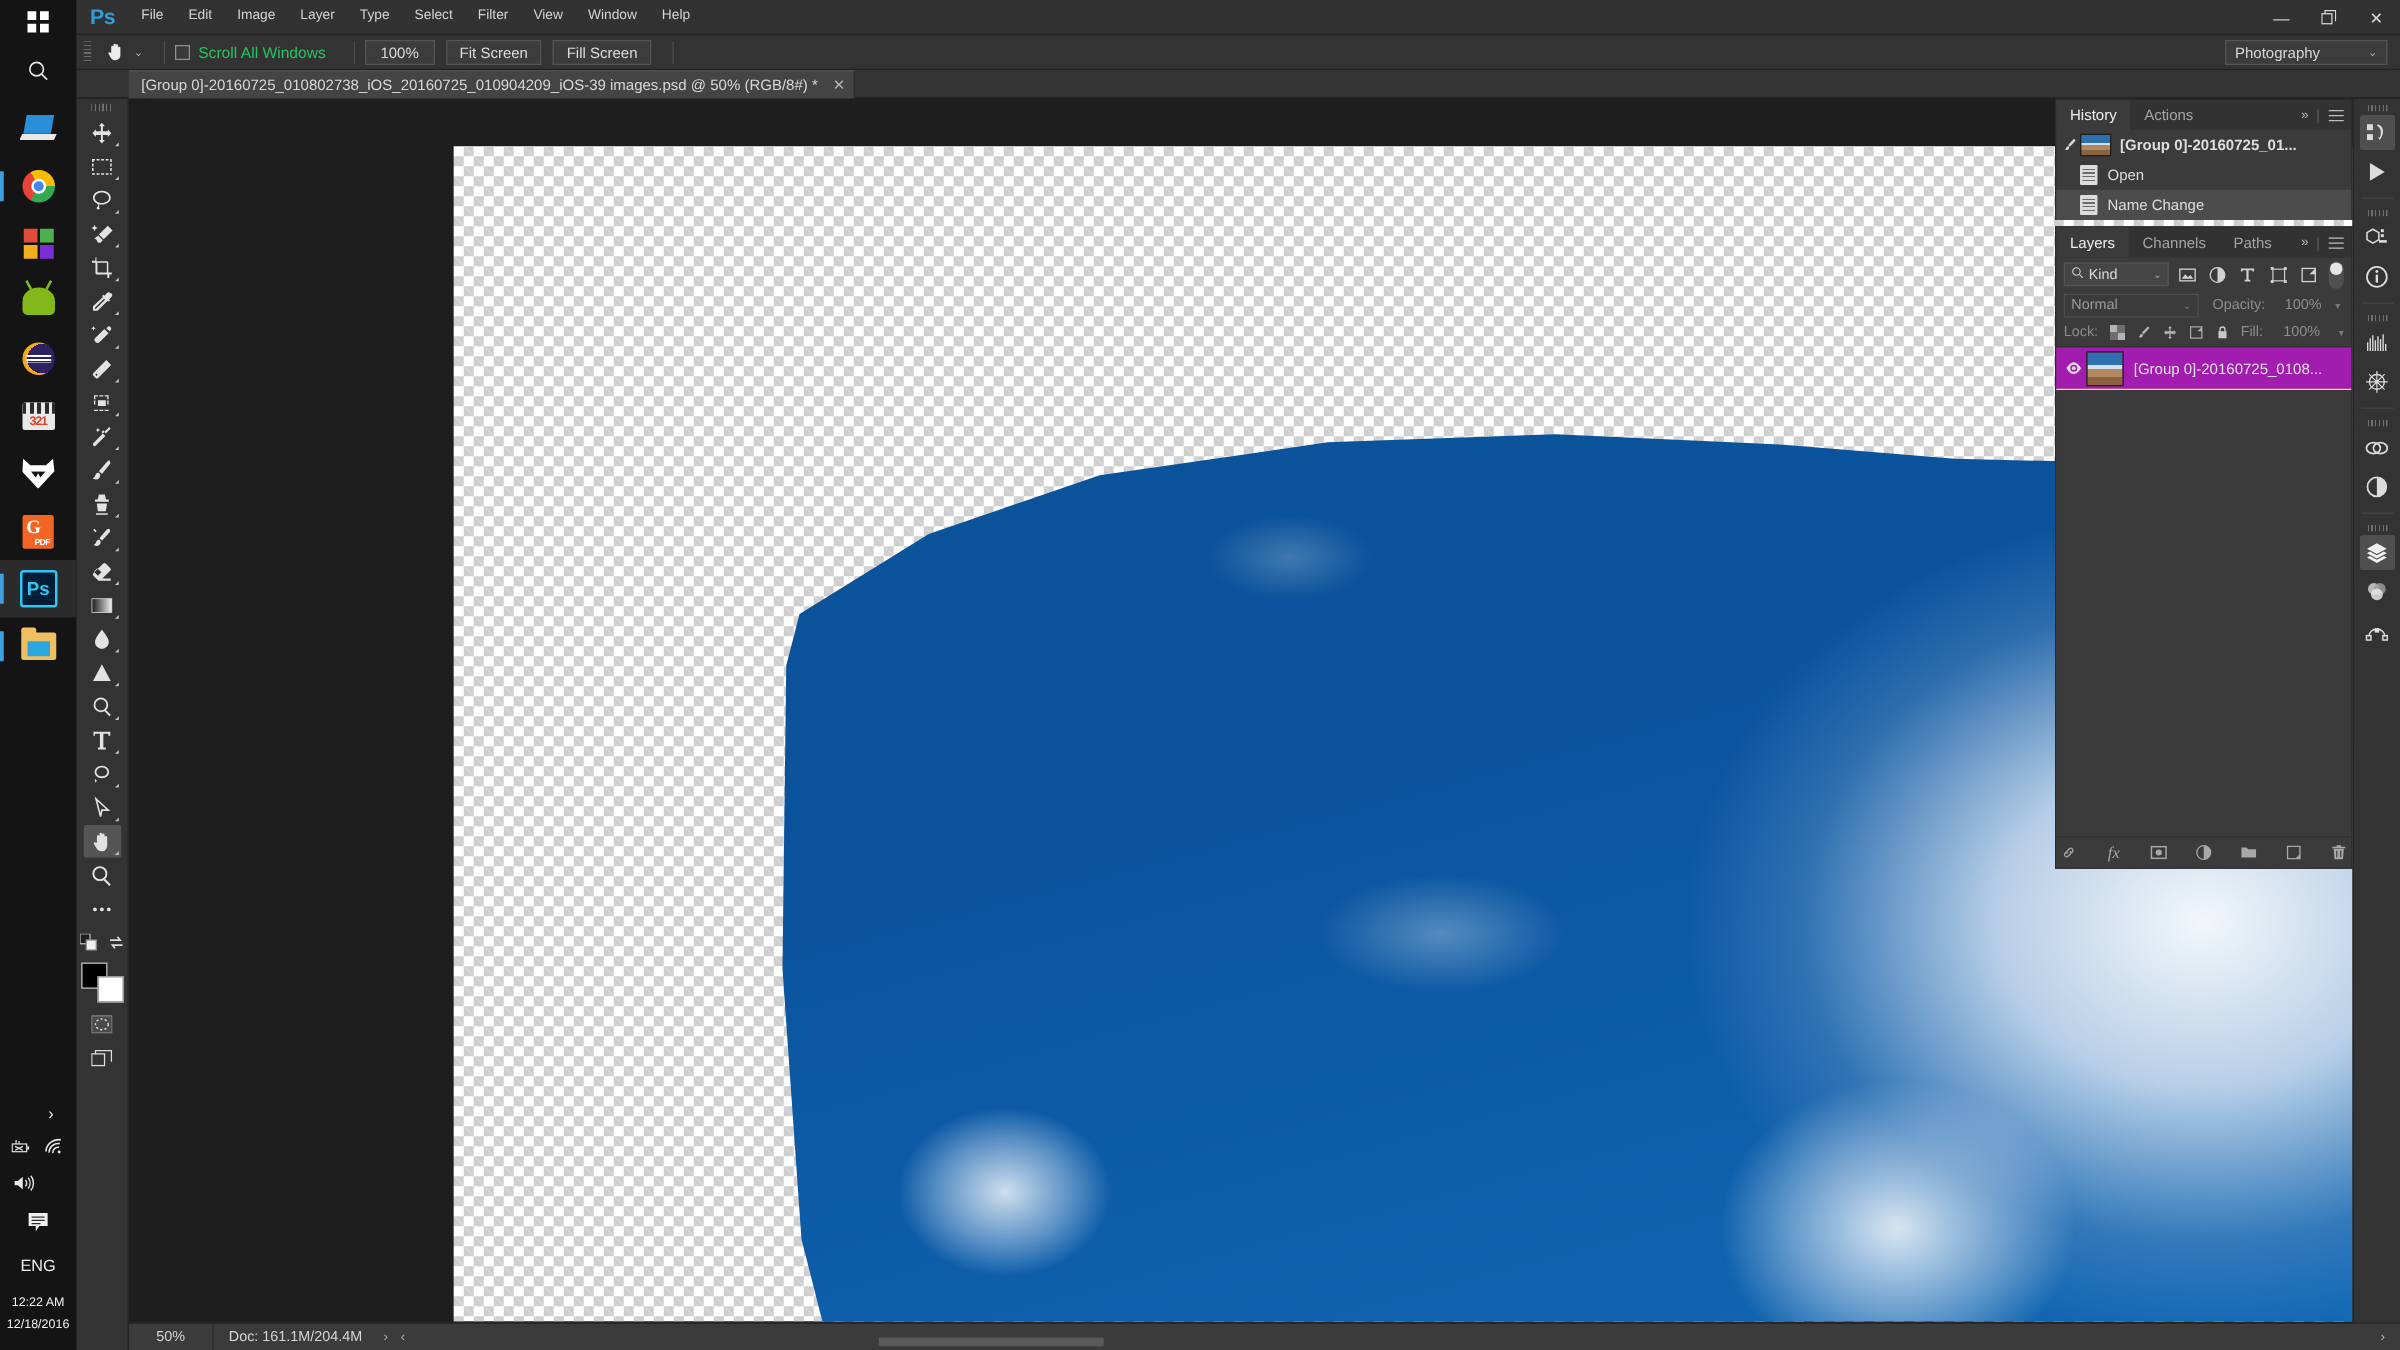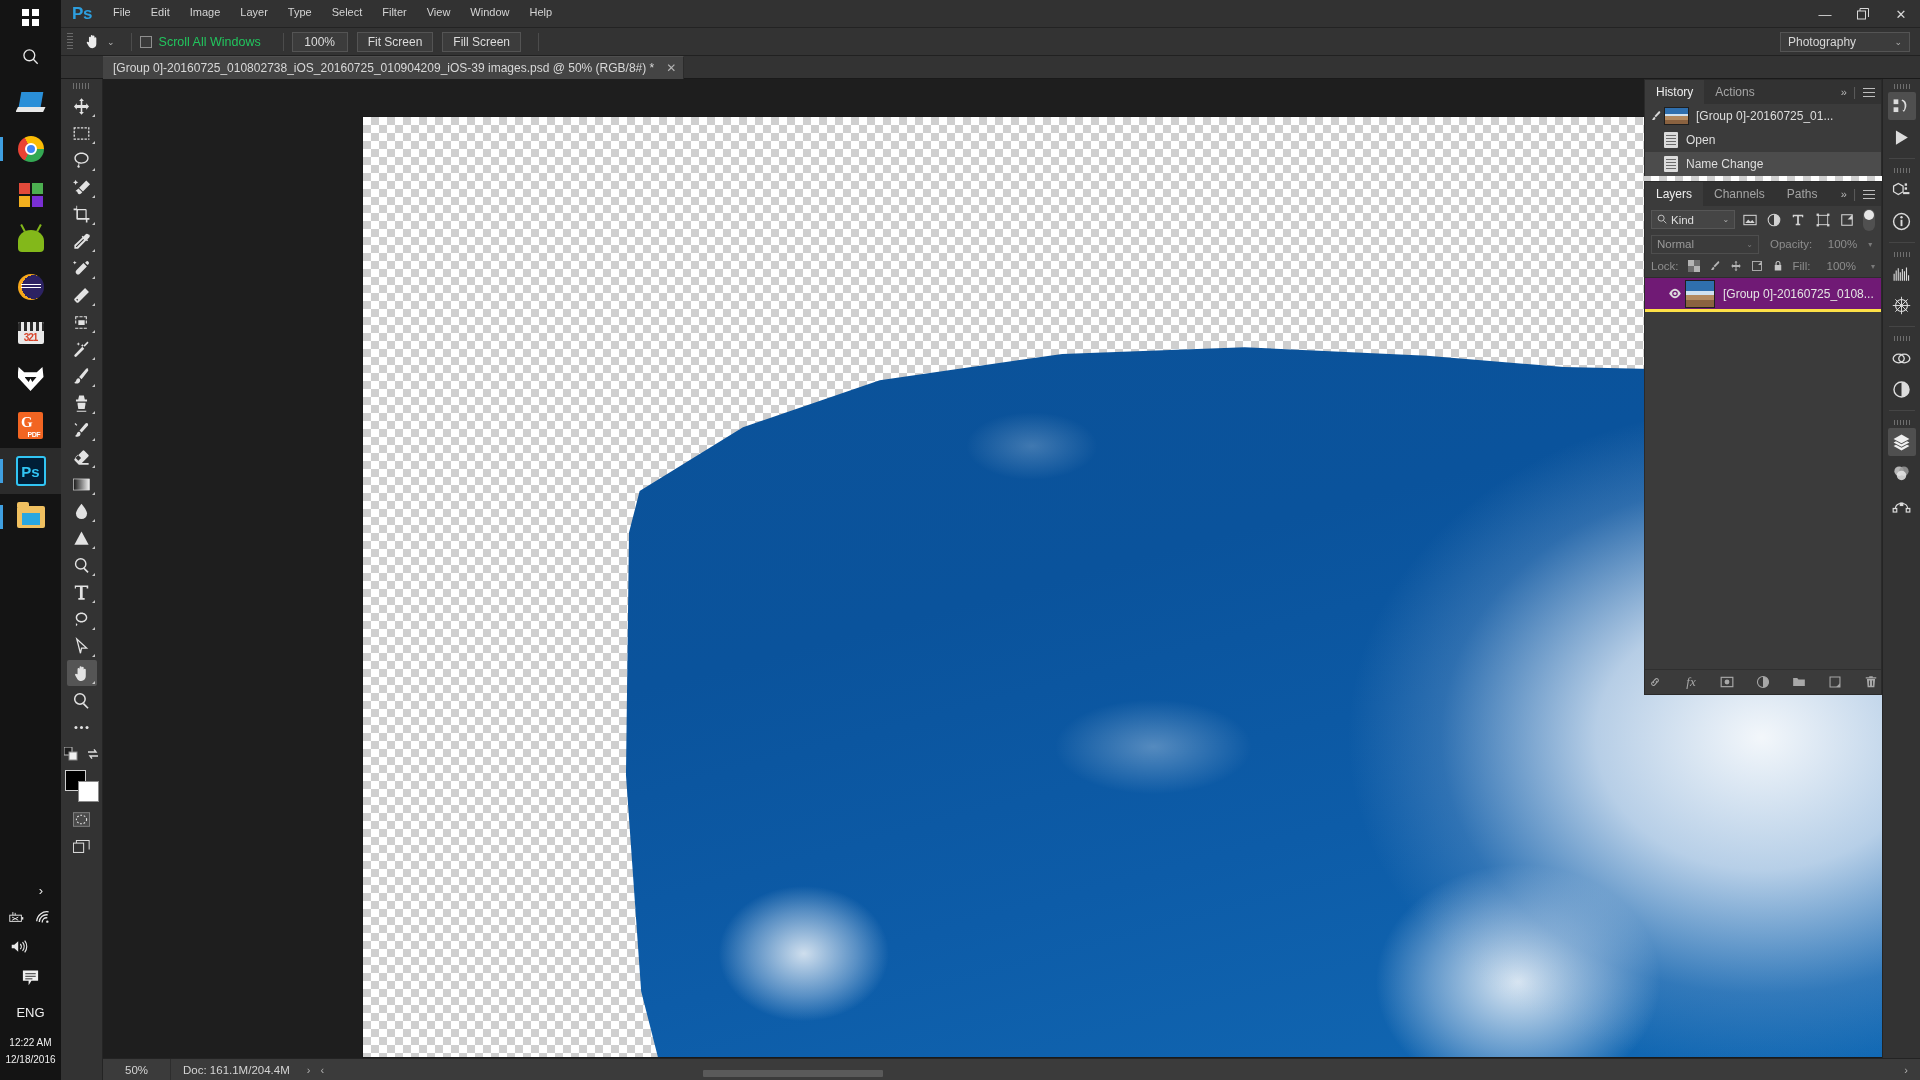--- a/index.html
+++ b/index.html
@@ -182,21 +182,21 @@
   .ptab.active { background:#3b3b3b; color:#efefef; }
   .panel-tools { position:absolute; right:6px; top:0; height:24px; display:flex; align-items:center; gap:7px; color:#b8b8b8;}
   .panel-tools .dd { font-size:11px; letter-spacing:-1px;}
   .panel-tools .pipe { color:#5d5d5d;}
   .hamb { width:12px; height:9px; display:flex; flex-direction:column; justify-content:space-between;}
   .hamb i { height:1px; background:#bdbdbd; display:block;}
 
   
   #history-body { height:71px; }
   .hist-row { display:flex; align-items:center; height:24px; padding-left:2px; font-size:12px; color:#d8d8d8;}
-  .hist-row.snapshot { height:24px; }
+  .hist-row.snapshot { height:24px;font-weight:bold; }
   .hist-row.selected { background:#4c4c4c; }
   .hist-gutter { width:17px; display:flex; align-items:center; justify-content:center; }
   .hist-brush { font-size:11px; color:#d6d6d6; }
   .hist-thumb { width:25px; height:18px; margin-right:7px; border:1px solid #1f1f1f;
     background: linear-gradient(to bottom,#2f6fae 0 38%, #cfe1f0 38% 52%, #b2895f 52% 74%, #8a6240 74% 100%);}
   .hist-doc { width:14px;height:16px;margin-right:8px; background:#dcdcdc; border-radius:1px;
     position:relative; }
   .hist-doc::after{content:"";position:absolute;left:2px;top:3px;right:2px;bottom:2px;
     background: repeating-linear-gradient(to bottom,#6b6b6b 0 1px,transparent 1px 3px);}
   .hist-label { font-size:12px; color:#dedede; white-space:nowrap; overflow:hidden;}
@@ -216,22 +216,22 @@
   .blend-sel { width:108px; height:19px; background:#3b3b3b; border:1px solid #4e4e4e; display:flex;
     align-items:center; justify-content:space-between; padding:0 5px; font-size:11.5px; color:#9a9a9a;}
   .op-label { font-size:11.5px; color:#8d8d8d; margin-left:6px;}
   .op-val { font-size:11.5px; color:#8d8d8d; margin-left:6px; width:34px; text-align:right;}
   .op-caret { font-size:8px; color:#7a7a7a; margin-left:6px;}
   .lock-row { display:flex; align-items:center; height:22px; padding:0 6px; gap:9px; }
   .lock-label { font-size:11.5px; color:#8d8d8d; }
   .lock-ico { width:13px;height:13px; display:flex;align-items:center;justify-content:center;}
   .lock-ico svg { width:12px;height:12px;fill:#b4b4b4;}
   .layers-list { border-top:1px solid #2d2d2d; height:392px; background:#3b3b3b; }
-  .layer-row { display:flex; align-items:center; height:34px; background:#701a75; padding-left:20px;
-     border-bottom:3px solid #fde047;}
+  .layer-row { display:flex; align-items:center; height:34px; background:#a21caf; padding-left:4px;
+     border-bottom:1px solid #fde047;}
   .eye { width:20px; display:flex; align-items:center; justify-content:center;}
   .eye svg { width:14px;height:11px;fill:#dcdcdc;}
   .layer-thumb { width:30px;height:28px;border:1px solid #1f1f1f; margin-right:8px;
     background: linear-gradient(to bottom,#2f6fae 0 38%, #cfe1f0 38% 52%, #b2895f 52% 74%, #8a6240 74% 100%);}
   .layer-name { font-size:12px; color:#e4e4e4; white-space:nowrap; overflow:hidden;}
   .layers-foot { height:25px; background:#3b3b3b; border-top:1px solid #2f2f2f;
     display:flex; align-items:center; justify-content:center; gap:20px;}
   .foot-ico { width:16px;height:16px; display:flex;align-items:center;justify-content:center; color:#a8a8a8;}
   .foot-ico svg { width:14px;height:14px;fill:#a8a8a8;}
 

